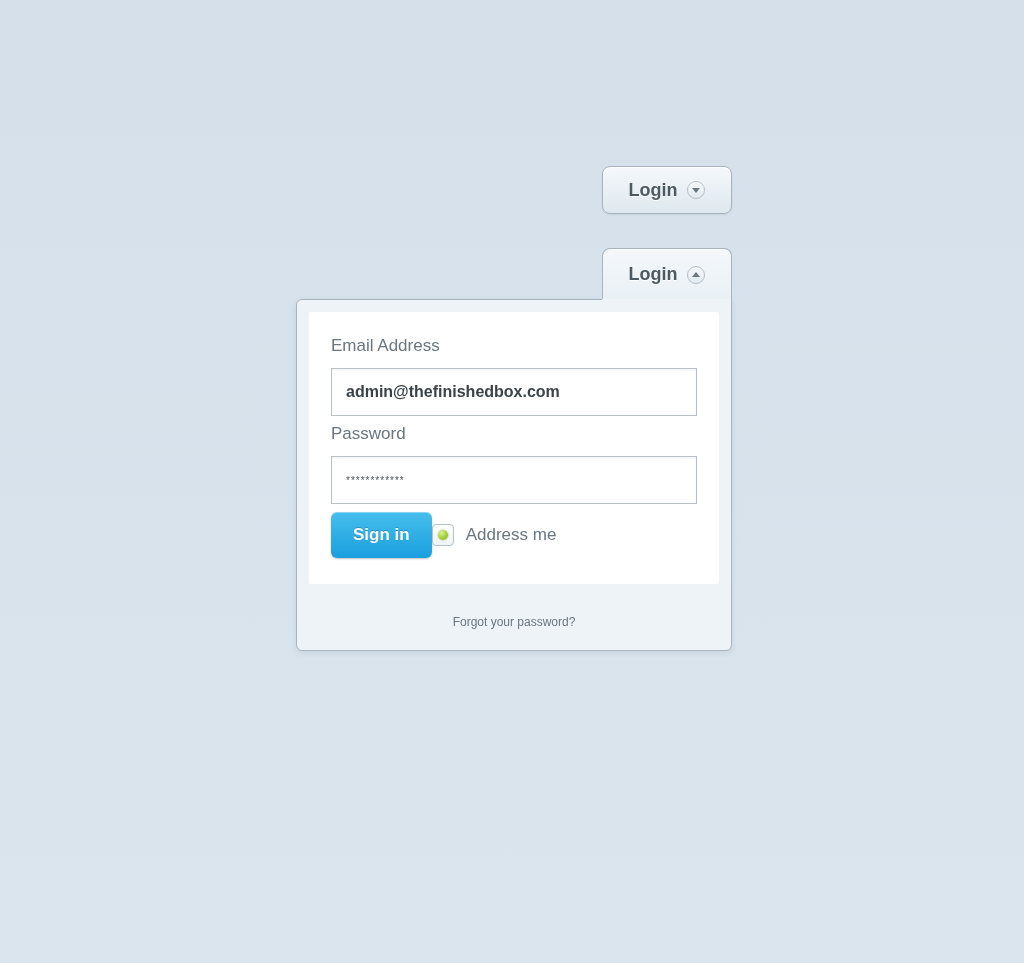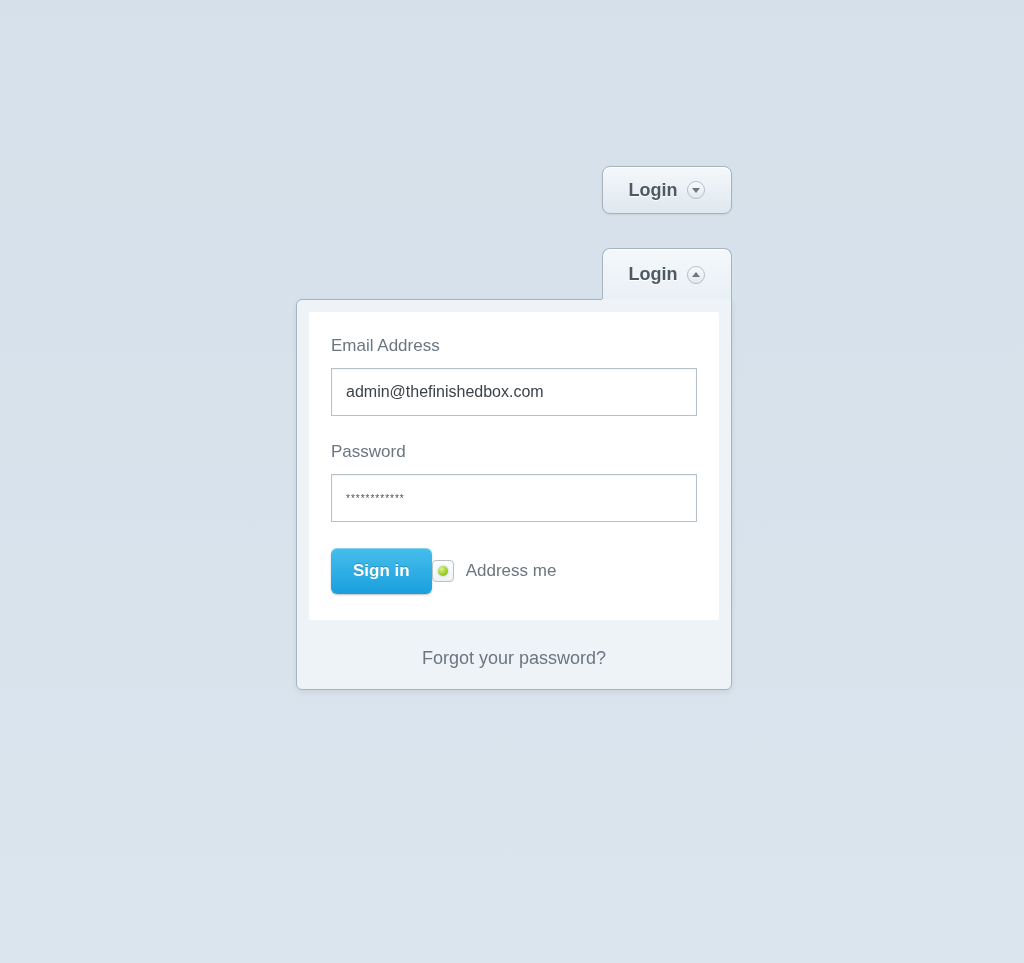--- a/index.html
+++ b/index.html
@@ -120,32 +120,32 @@
     font-size: 17px;
     margin-bottom: 12px;
   }
   .text-input {
     width: 100%;
     height: 48px;
     border: 1px solid #b7c1c9;
     background: #fff;
     padding: 0 14px;
     font-size: 16px;
-    font-weight: 400;
+    font-weight: 700;
     color: #3a434a;
     outline: none;
     box-shadow: inset 0 1px 2px rgba(0,0,0,0.06);
   }
   .text-input.pw {
     font-weight: 400;
     letter-spacing: 1px;
     color: #4b555d;
     font-size: 10px;
   }
-  .field-group { margin-bottom: 26px; }
+  .field-group { margin-bottom: 8px; }
   .actions {
     display: flex;
     align-items: center;
   }
   .signin-btn {
     height: 46px;
     padding: 0 22px;
     border: none;
     border-radius: 6px;
     background: linear-gradient(180deg, #46beec 0%, #1a9fde 100%);
@@ -181,21 +181,21 @@
     border-radius: 50%;
     background: radial-gradient(circle at 35% 30%, #d9f29a 0%, #9fcf2d 55%, #7bb31b 100%);
     box-shadow: 0 0 2px rgba(0,0,0,0.3);
   }
   .panel-footer {
     text-align: center;
     padding: 16px 0 20px 0;
   }
   .forgot {
     color: #6a7680;
-    font-size: 18px;
+    font-size: 12px;
     text-decoration: none;
   }
 </style>
 </head>
 <body>
 
 <div class="login-pill">
   <span class="label">Login</span>
   <span class="arrow-circle">
     <span class="arrow-down"></span>

